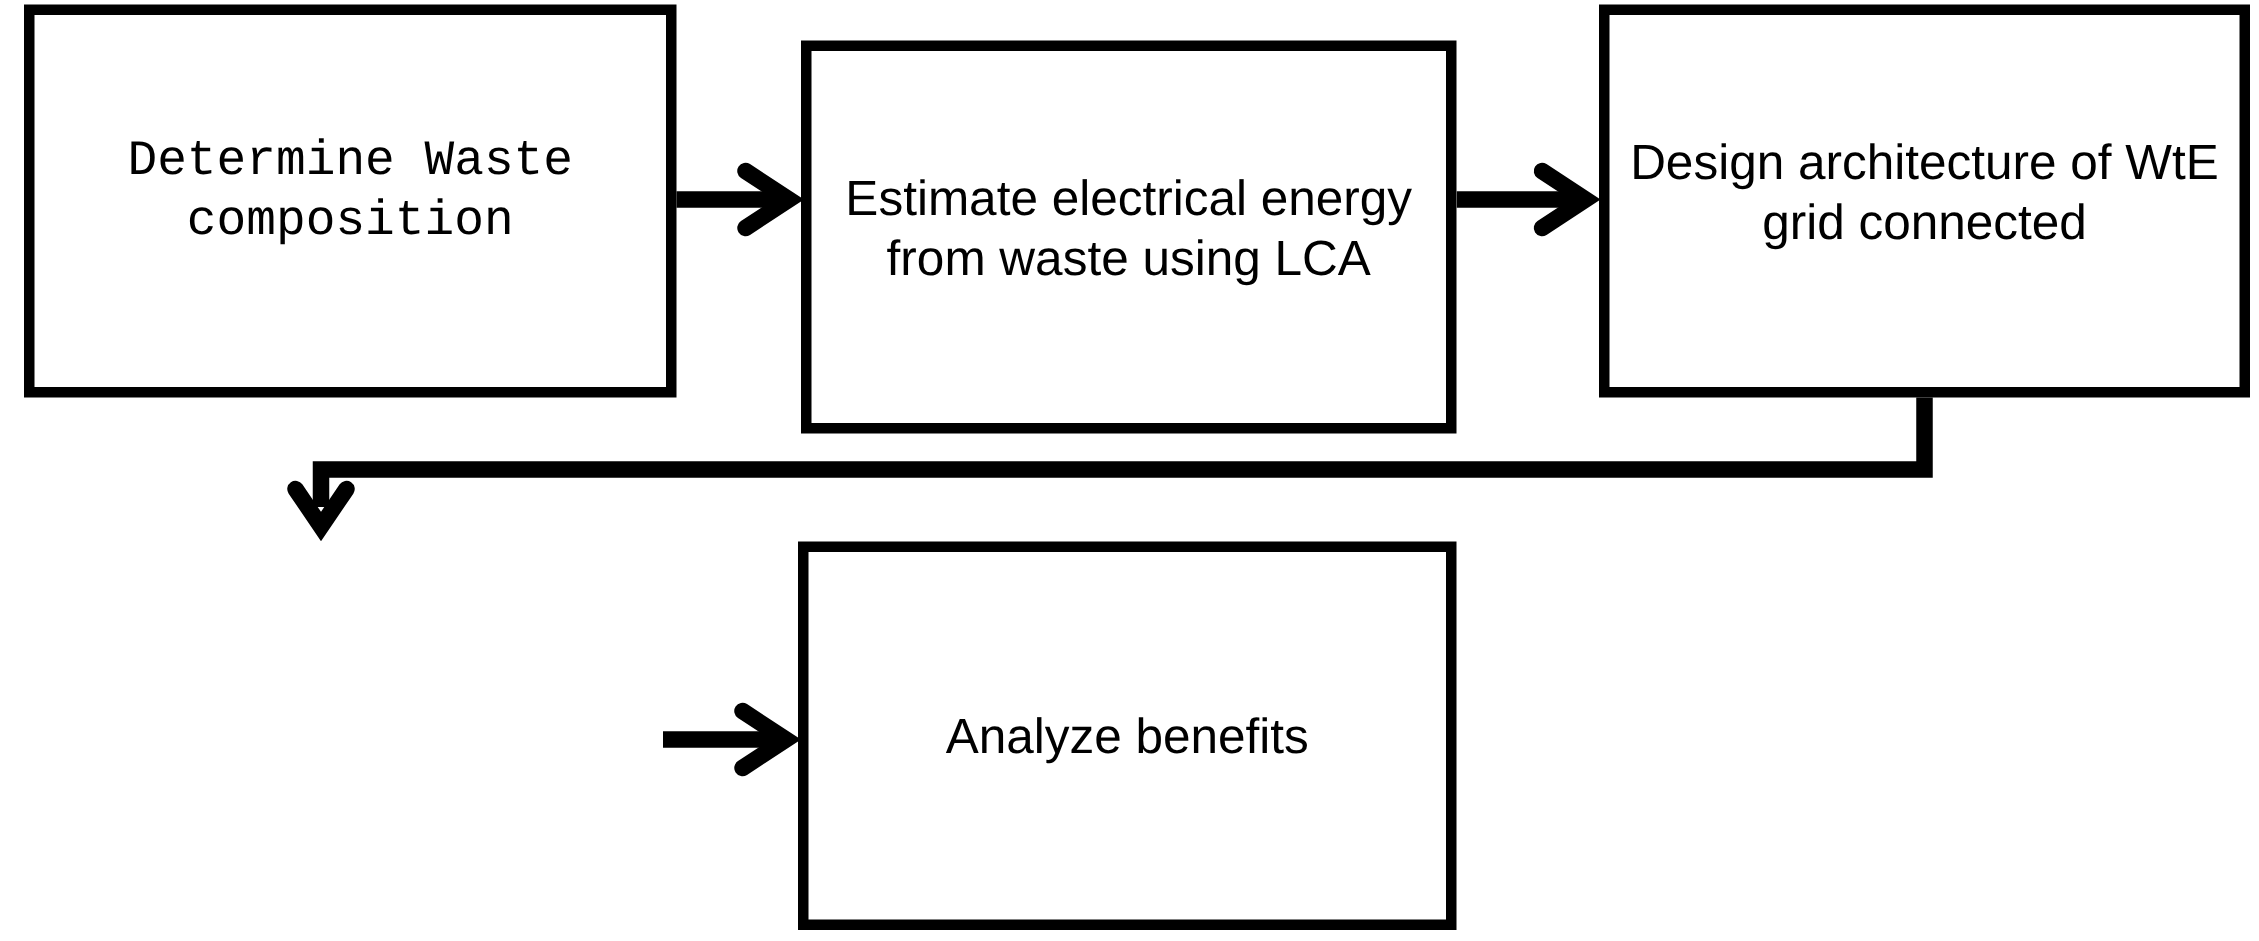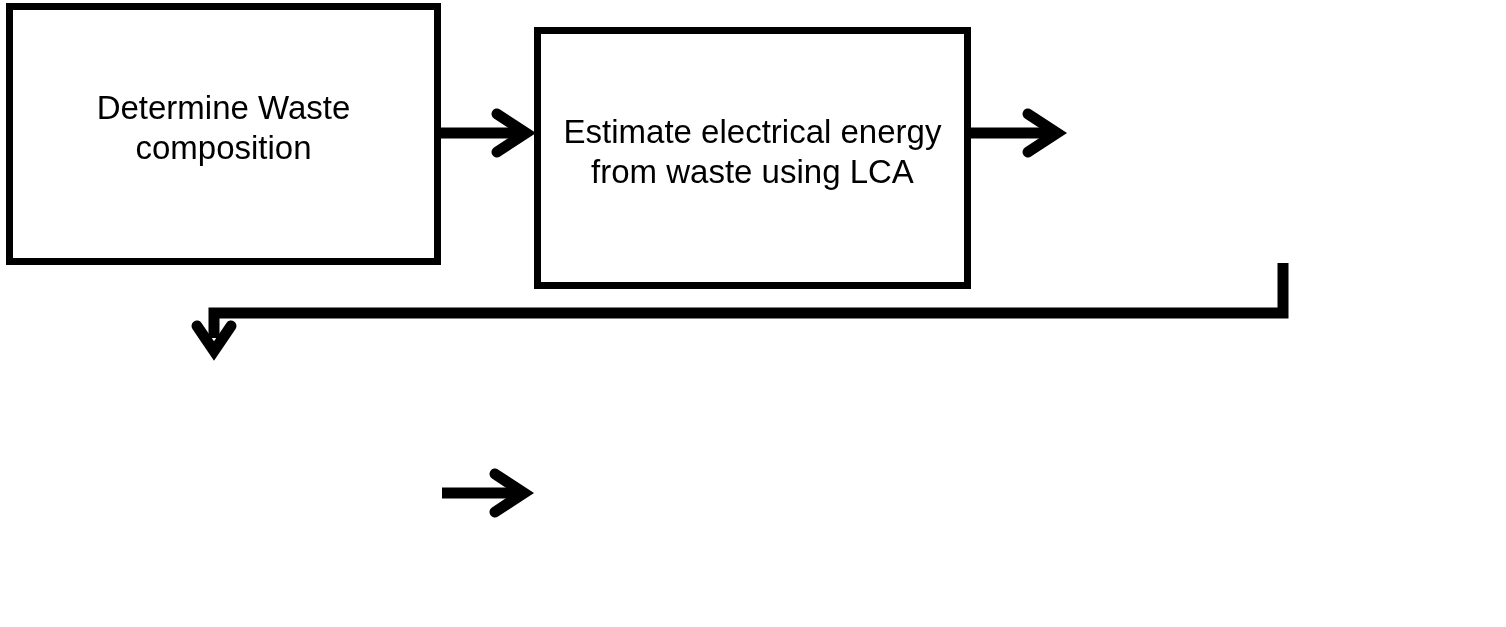--- a/index.html
+++ b/index.html
@@ -34,21 +34,21 @@
     text-align: center;
   }
   .flow-box .label {
     font-size: 33px;
     line-height: 40px;
     color: #000000;
     white-space: pre-line;
     letter-spacing: 0;
   }
   
-  .b1 { left: 6px;    top: 3px;   width: 435px; height: 262px; padding-bottom: 13px; }
+  .b1 { left: 16px;    top: 3px;   width: 435px; height: 262px; padding-bottom: 13px; font-family: Liberation Mono, monospace; }
   .b2 { left: 534px;  top: 3px;   width: 437px; height: 262px; padding-bottom: 13px; margin-top: 24px; }
   .b3 { left: 1066px; top: 3px;   width: 434px; height: 262px; padding-bottom: 13px; }
   .b4 { left: 2px;    top: 359px; width: 440px; height: 261px; padding-bottom: 46px; }
   .b5 { left: 532px;  top: 361px; width: 439px; height: 259px; }
 
   .connector-stroke {
     stroke: #000000;
     stroke-width: 11;
     fill: none;
   }
@@ -91,16 +91,23 @@
   <div class="flow-box b1">
     <span class="label">Determine Waste
 composition</span>
   </div>
 
   <div class="flow-box b2">
     <span class="label">Estimate electrical energy
 from waste using LCA</span>
   </div>
 
+  <div class="flow-box b3">
+    <span class="label">Design architecture of WtE
+grid connected</span>
+  </div>
 
 
+  <div class="flow-box b5">
+    <span class="label">Analyze benefits</span>
+  </div>
 
 </div>
 
 </body></html>

